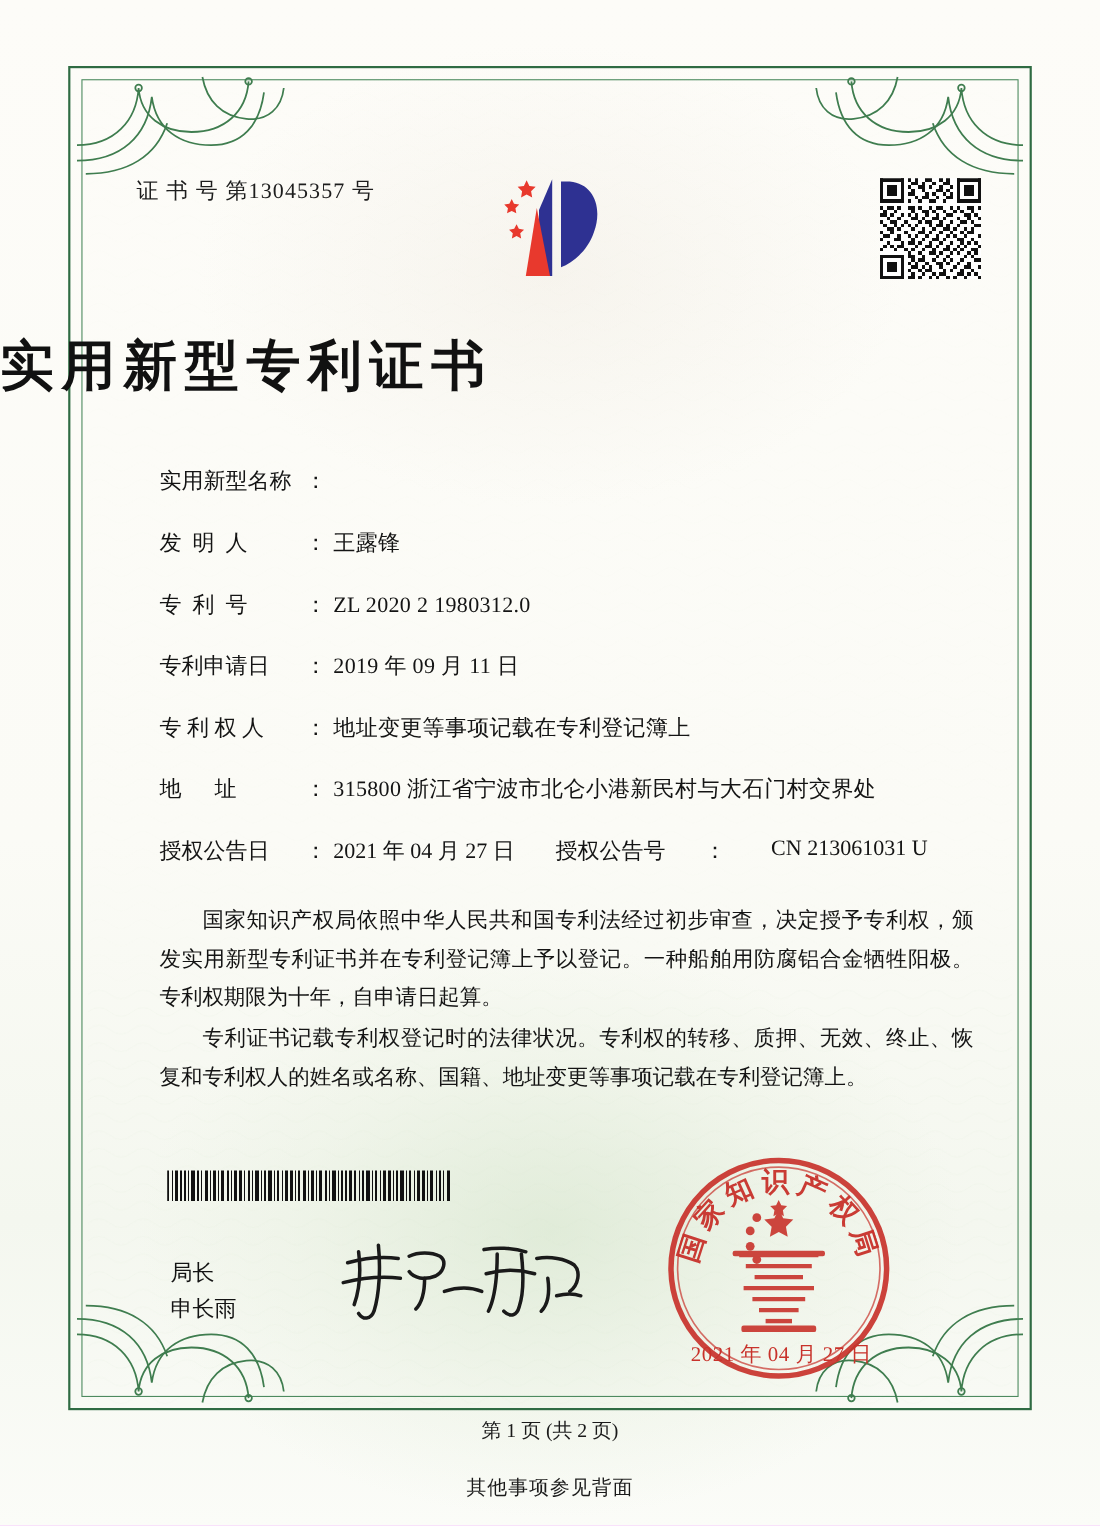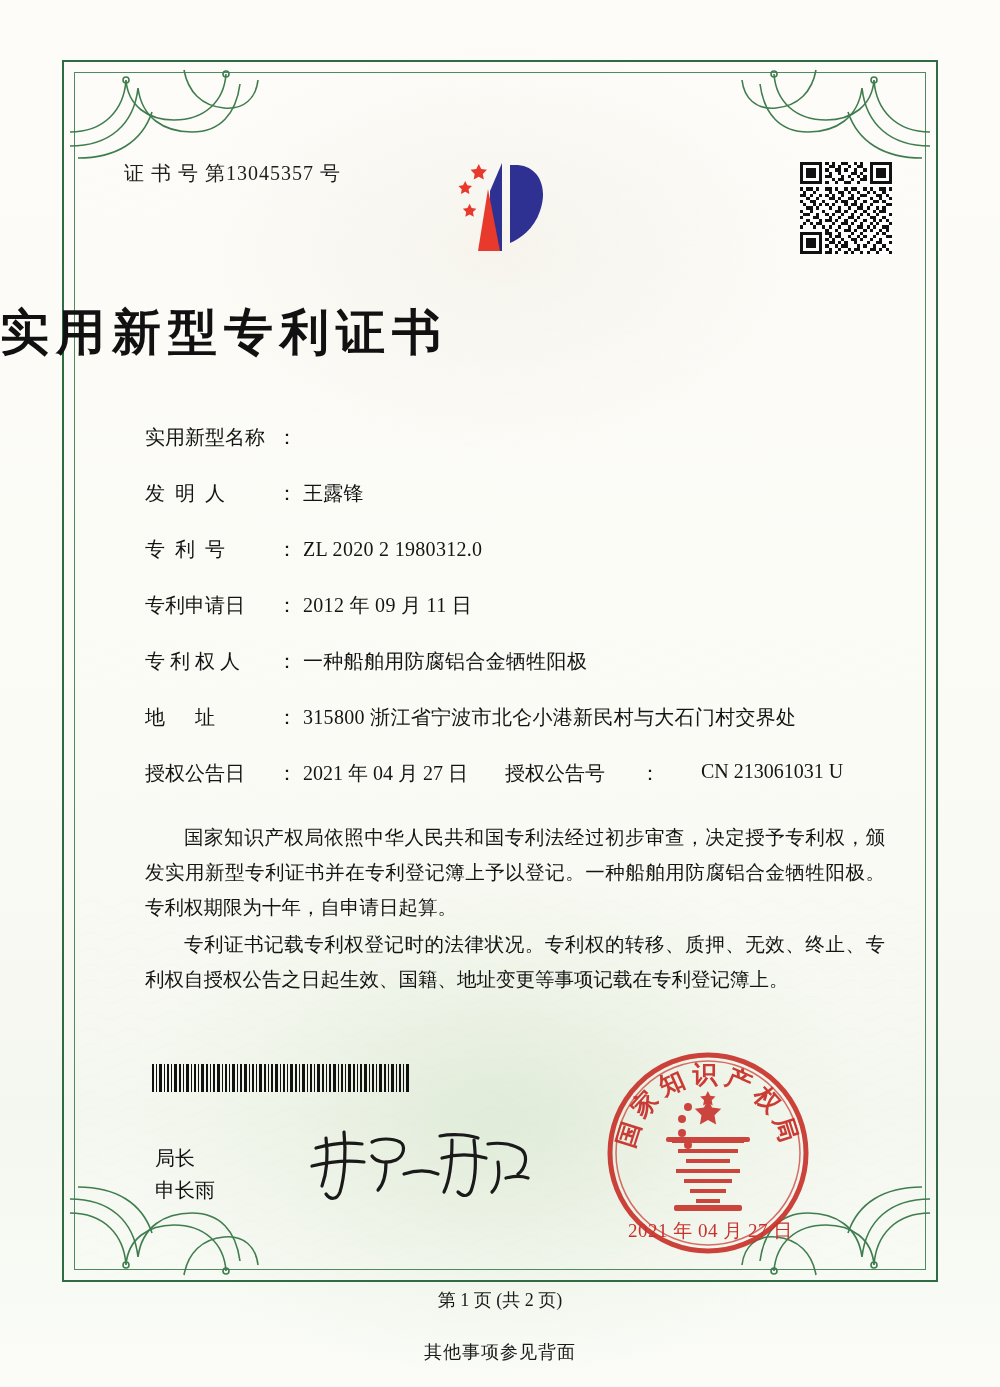--- a/index.html
+++ b/index.html
@@ -516,27 +516,27 @@
 
     <div class="field-row">
       <span class="field-label">专  利  号</span>
       <span class="field-colon">：</span>
       <span class="field-value">ZL 2020 2 1980312.0</span>
     </div>
 
     <div class="field-row">
       <span class="field-label">专利申请日</span>
       <span class="field-colon">：</span>
-      <span class="field-value">2012 年 09 月 11 日</span>
+      <span class="field-value">2019 年 09 月 11 日</span>
     </div>
 
     <div class="field-row">
       <span class="field-label">专 利 权 人</span>
       <span class="field-colon">：</span>
-      <span class="field-value">一种船舶用防腐铝合金牺牲阳极</span>
+      <span class="field-value">地址变更等事项记载在专利登记簿上</span>
     </div>
 
     <div class="field-row">
       <span class="field-label">地      址</span>
       <span class="field-colon">：</span>
       <span class="field-value">315800 浙江省宁波市北仑小港新民村与大石门村交界处</span>
     </div>
 
     <div class="pub-row">
       <span class="pub-left">
@@ -548,21 +548,21 @@
         <span class="field-label" style="width:auto;flex:0 0 auto;">授权公告号</span>
         <span class="field-colon">：</span>
         <span>CN 213061031 U</span>
       </span>
     </div>
 
   </div>
 
   <div class="paras">
     <p>国家知识产权局依照中华人民共和国专利法经过初步审查，决定授予专利权，颁发实用新型专利证书并在专利登记簿上予以登记。一种船舶用防腐铝合金牺牲阳极。专利权期限为十年，自申请日起算。</p>
-    <p>专利证书记载专利权登记时的法律状况。专利权的转移、质押、无效、终止、专利权自授权公告之日起生效、国籍、地址变更等事项记载在专利登记簿上。</p>
+    <p>专利证书记载专利权登记时的法律状况。专利权的转移、质押、无效、终止、恢复和专利权人的姓名或名称、国籍、地址变更等事项记载在专利登记簿上。</p>
   </div>
 
   <svg class="barcode" viewBox="0 0 258 28" shape-rendering="crispEdges">
     <g fill="#111111">
       <rect x="0" y="0" width="2" height="28"></rect>
         <rect x="4" y="0" width="1" height="28"></rect>
       <rect x="7" y="0" width="3" height="28"></rect>
         <rect x="12" y="0" width="1" height="28"></rect>
       <rect x="15" y="0" width="2" height="28"></rect>
         <rect x="19" y="0" width="1" height="28"></rect>

